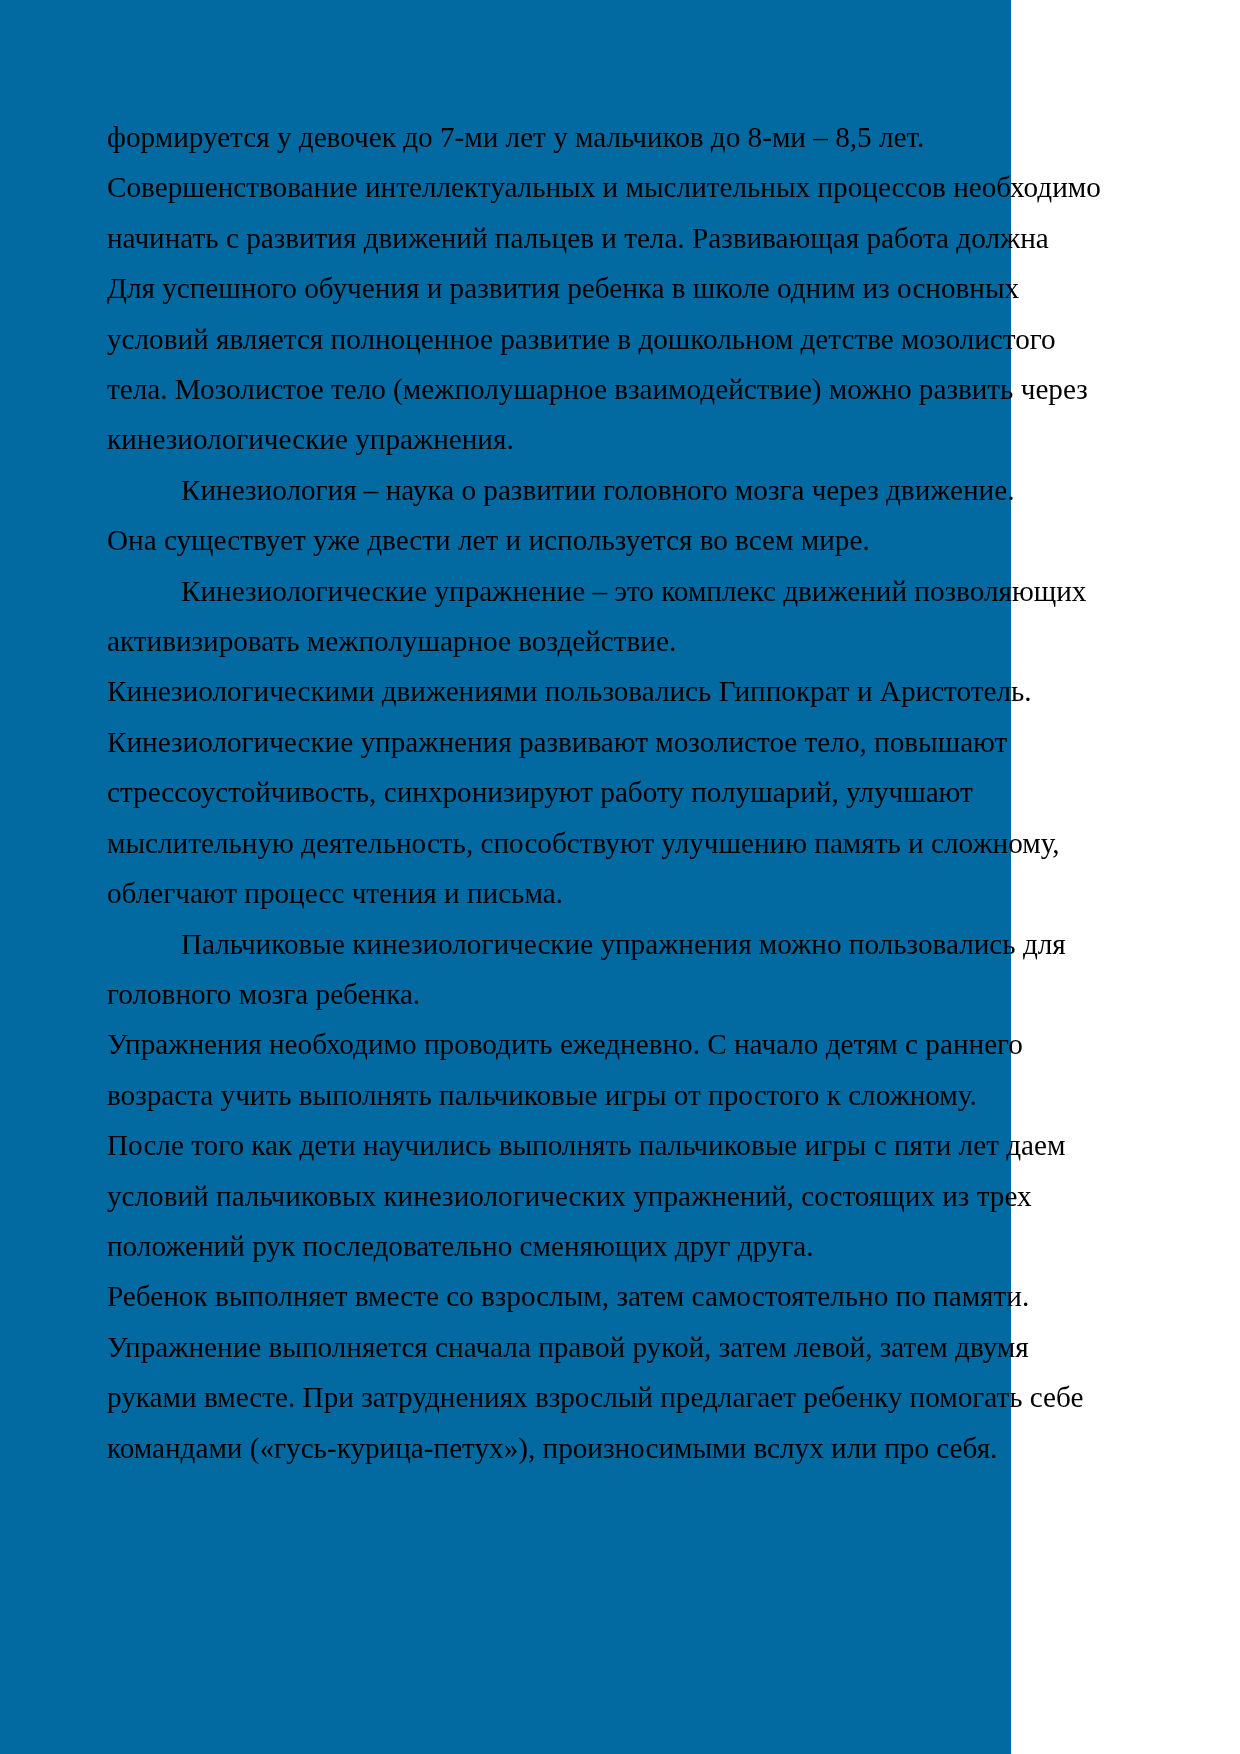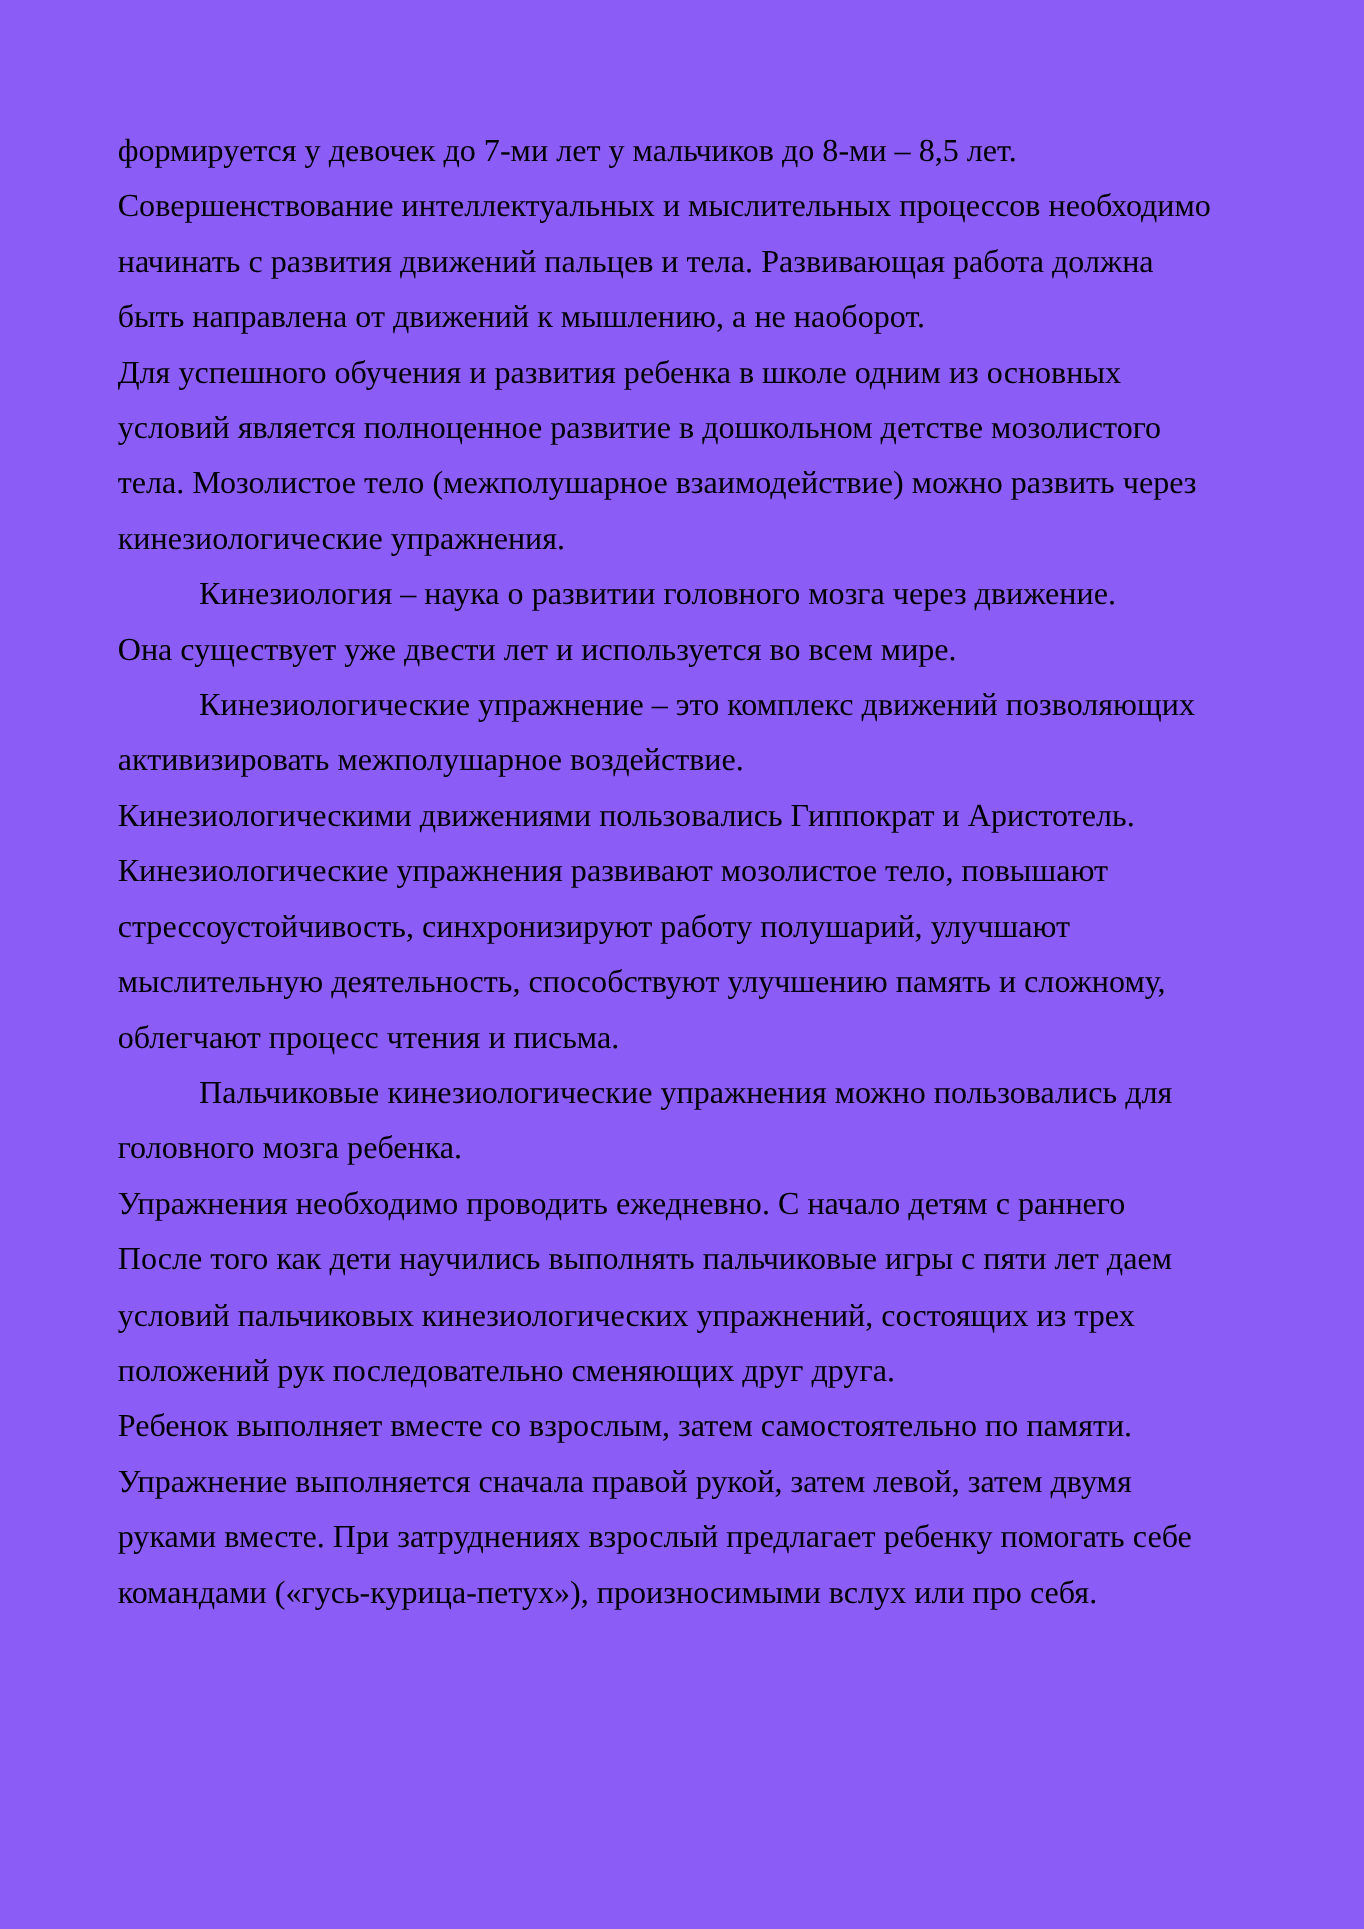--- a/index.html
+++ b/index.html
@@ -10,23 +10,23 @@
     width: 1240px;
     height: 1754px;
     background: #ffffff;
     position: relative;
     overflow: hidden;
     font-family: "Liberation Serif", "DejaVu Serif", serif;
   }
   .page {
     position: absolute;
     left: 0; top: 0;
-    width: 1240px;
+    width: 1011px;
     height: 1754px;
-    background: #8b5cf6;
+    background: #0369a1;
   }
   .doc-text {
     position: absolute;
     left: 107px;
     top: 112px;
     width: 1090px;
     font-size: 29.2px;
     line-height: 50.4px;
     color: #000000;
     text-align: left;
@@ -39,37 +39,37 @@
   }
 </style>
 </head>
 <body>
 
 <div class="page">
   <div class="doc-text">
     <div class="line">формируется у девочек до 7-ми лет у мальчиков до 8-ми – 8,5 лет.</div>
     <div class="line">Совершенствование интеллектуальных и мыслительных процессов необходимо</div>
     <div class="line">начинать с развития движений пальцев и тела. Развивающая работа должна</div>
-    <div class="line">быть направлена от движений к мышлению, а не наоборот.</div>
     <div class="line">Для успешного обучения и развития ребенка в школе одним из основных</div>
     <div class="line">условий является полноценное развитие в дошкольном детстве мозолистого</div>
     <div class="line">тела. Мозолистое тело (межполушарное взаимодействие) можно развить через</div>
     <div class="line">кинезиологические упражнения.</div>
     <div class="line indent">Кинезиология – наука о развитии головного мозга через движение.</div>
     <div class="line">Она существует уже двести лет и используется во всем мире.</div>
     <div class="line indent">Кинезиологические упражнение – это комплекс движений позволяющих</div>
     <div class="line">активизировать межполушарное воздействие.</div>
     <div class="line">Кинезиологическими движениями пользовались Гиппократ и Аристотель.</div>
     <div class="line">Кинезиологические упражнения развивают мозолистое тело, повышают</div>
     <div class="line">стрессоустойчивость, синхронизируют работу полушарий, улучшают</div>
     <div class="line">мыслительную деятельность, способствуют улучшению память и сложному,</div>
     <div class="line">облегчают процесс чтения и письма.</div>
     <div class="line indent">Пальчиковые кинезиологические упражнения можно пользовались для</div>
     <div class="line">головного мозга ребенка.</div>
     <div class="line">Упражнения необходимо проводить ежедневно. С начало детям с раннего</div>
+    <div class="line">возраста учить выполнять пальчиковые игры от простого к сложному.</div>
     <div class="line">После того как дети научились выполнять пальчиковые игры с пяти лет даем</div>
     <div class="line">условий пальчиковых кинезиологических упражнений, состоящих из трех</div>
     <div class="line">положений рук последовательно сменяющих друг друга.</div>
     <div class="line">Ребенок выполняет вместе со взрослым, затем самостоятельно по памяти.</div>
     <div class="line">Упражнение выполняется сначала правой рукой, затем левой, затем двумя</div>
     <div class="line">руками вместе. При затруднениях взрослый предлагает ребенку помогать себе</div>
     <div class="line">командами («гусь-курица-петух»), произносимыми вслух или про себя.</div>
   </div>
 </div>
 

